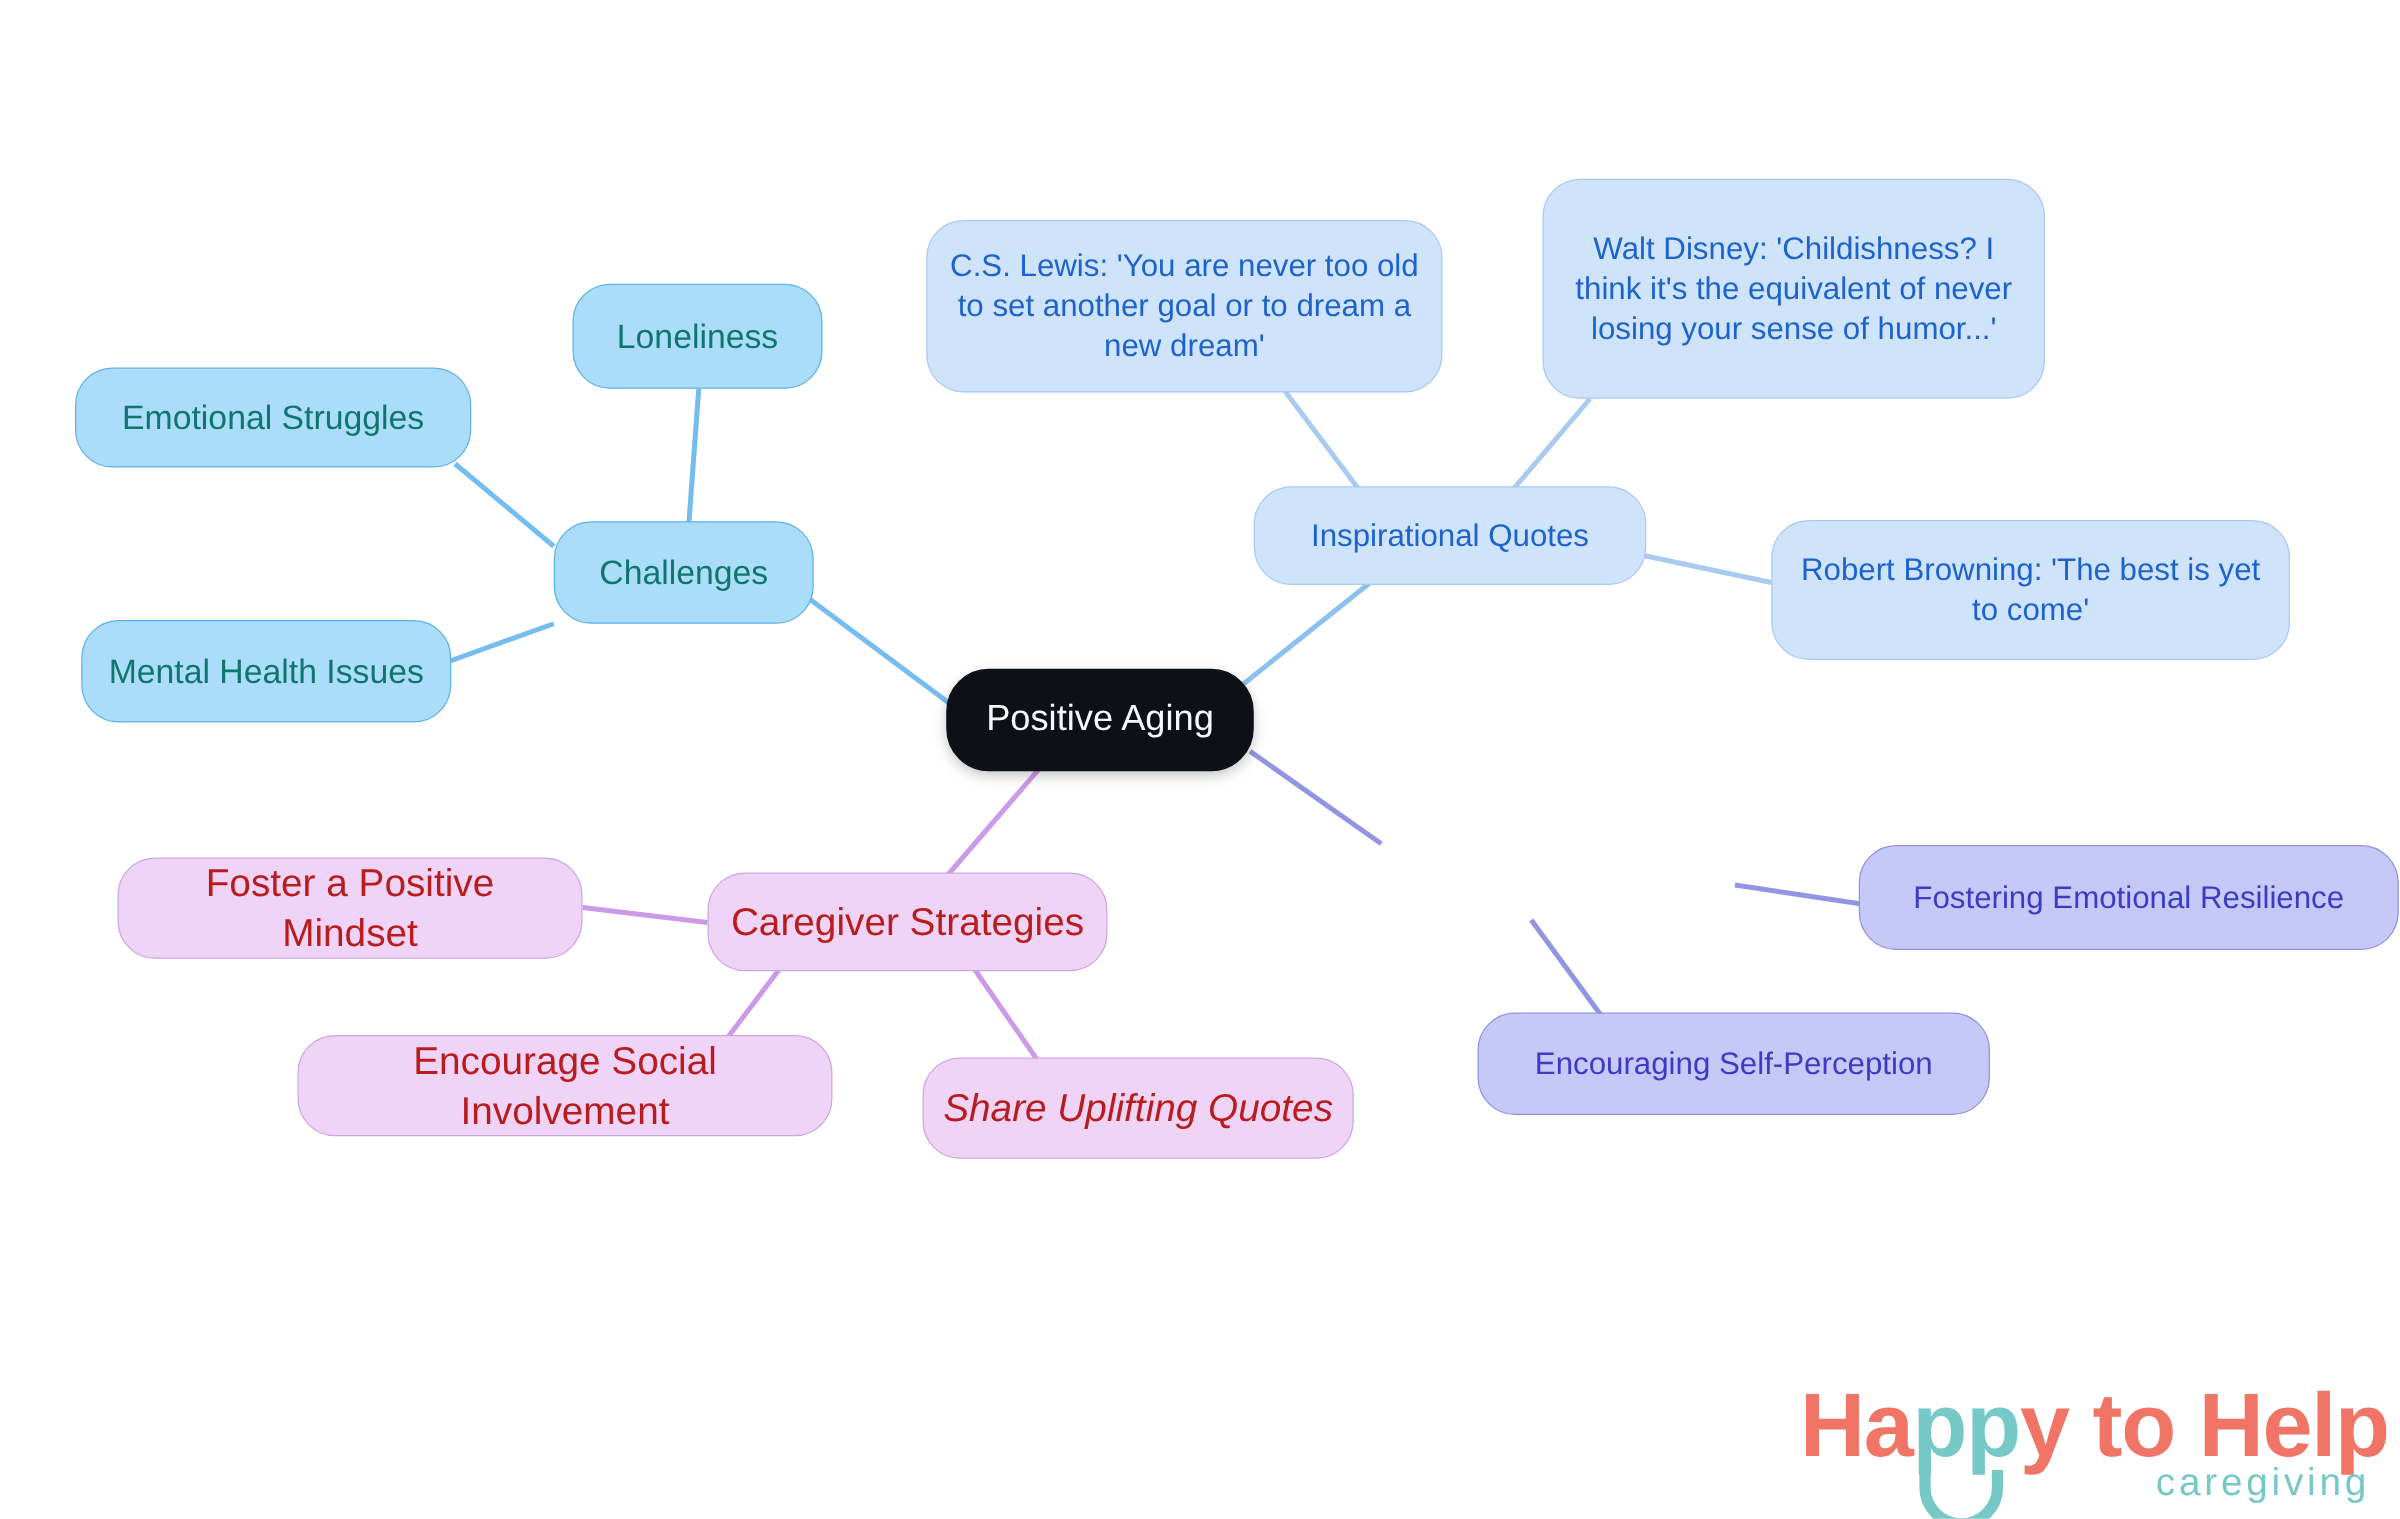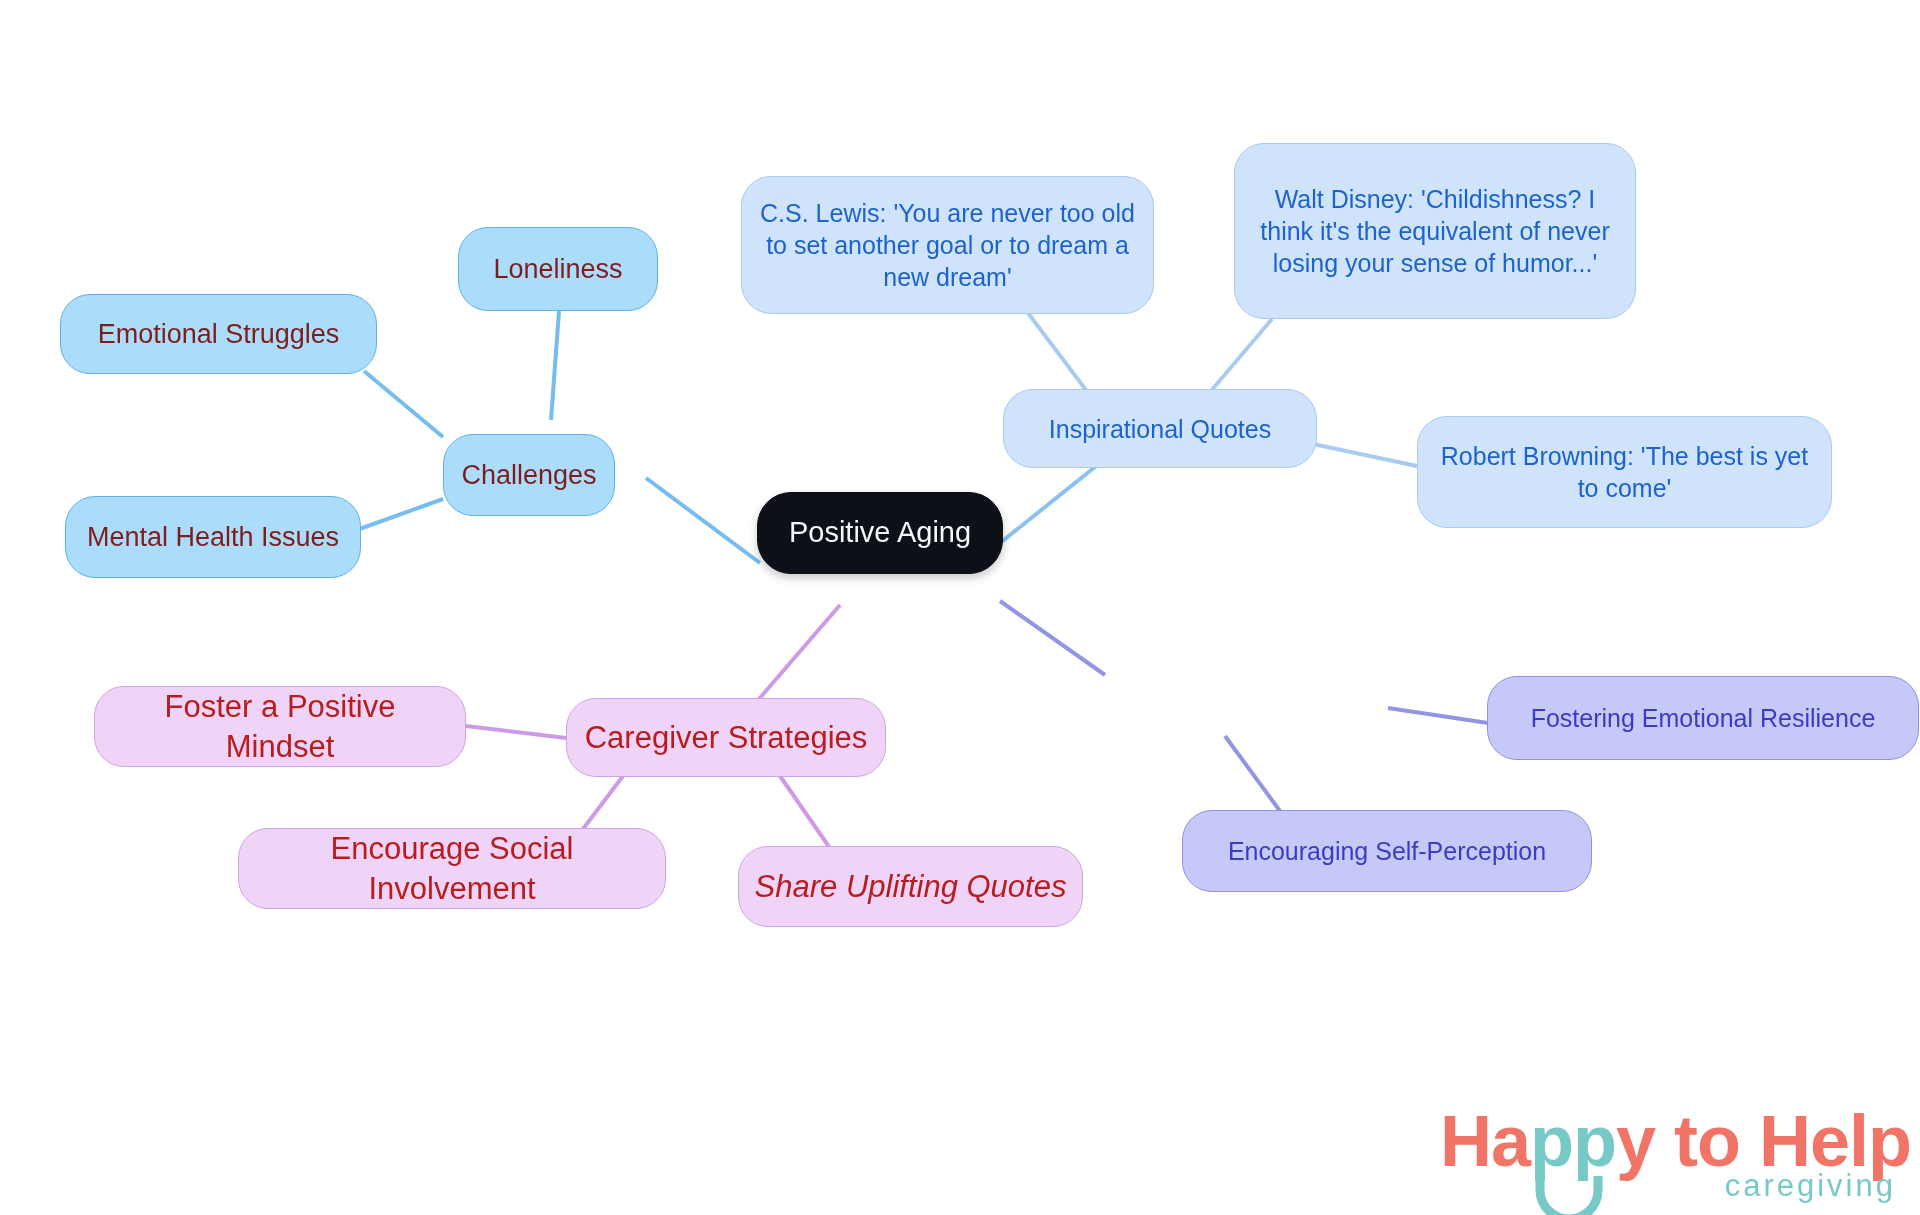--- a/index.html
+++ b/index.html
@@ -52,21 +52,21 @@
     color: #f5f7fa;
     font-size: 29px;
     border-radius: 34px;
     box-shadow: 0 4px 10px rgba(0,0,0,0.22);
   }
 
   
   .node.challenge {
     background: #abdcf9;
     border-color: #5cb3ea;
-    color: #7f1d1d;
+    color: #0f766e;
     font-size: 27px;
     text-align: right;
   }
 
   
   .node.quote {
     background: #cfe3fb;
     border-color: #a8c9f2;
     color: #1c63cc;
     font-size: 25px;
@@ -142,23 +142,23 @@
     <path d="M 840 605 L 753 706" stroke="#cc9ae6" stroke-width="4" fill="none"></path>
     <path d="M 566 738 L 466 726" stroke="#cc9ae6" stroke-width="4" fill="none"></path>
     <path d="M 623 776 L 558 862" stroke="#cc9ae6" stroke-width="4" fill="none"></path>
     <path d="M 780 776 L 852 880" stroke="#cc9ae6" stroke-width="4" fill="none"></path>
 
     <path d="M 1000 601 L 1105 675" stroke="#9195e2" stroke-width="4" fill="none"></path>
     <path d="M 1388 708 L 1488 723" stroke="#9195e2" stroke-width="4" fill="none"></path>
     <path d="M 1225 736 L 1288 822" stroke="#9195e2" stroke-width="4" fill="none"></path>
   </svg>
 
-  <div class="node root" style="left:757px; top:492px; width:246px; height:82px;">Positive Aging</div>
+  <div class="node root" style="left:757px; top:535px; width:246px; height:82px;">Positive Aging</div>
 
-  <div class="node challenge" style="left:443px; top:434px; width:172px; height:82px;">Challenges</div>
+  <div class="node challenge" style="left:443px; top:417px; width:208px; height:82px;">Challenges</div>
 
   <div class="node challenge" style="left:458px; top:227px; width:200px; height:84px;">Loneliness</div>
 
   <div class="node challenge" style="left:60px; top:294px; width:317px; height:80px;">Emotional Struggles</div>
 
   <div class="node challenge" style="left:21px; top:496px; width:296px; height:82px;margin-left:44px;">Mental Health Issues</div>
 
   <div class="node quote" style="left:1003px; top:389px; width:314px; height:79px;">Inspirational Quotes</div>
 
   <div class="node quote" style="left:741px; top:176px; width:413px; height:138px;">C.S. Lewis: 'You are never too old to set another goal or to dream a new dream'</div>

